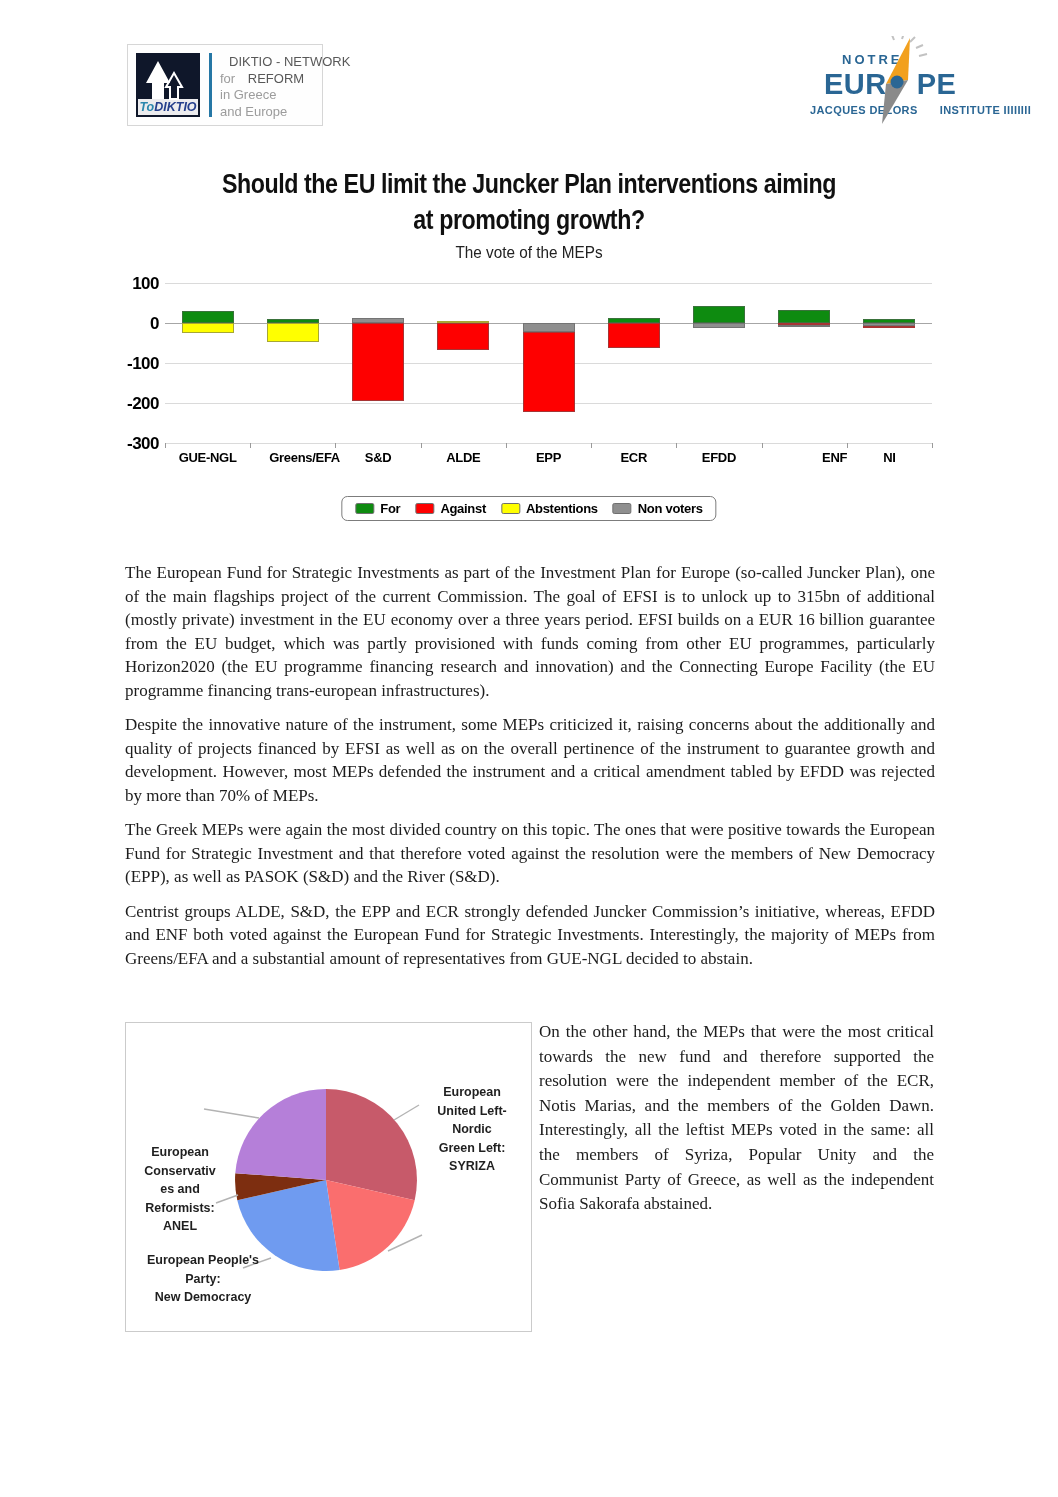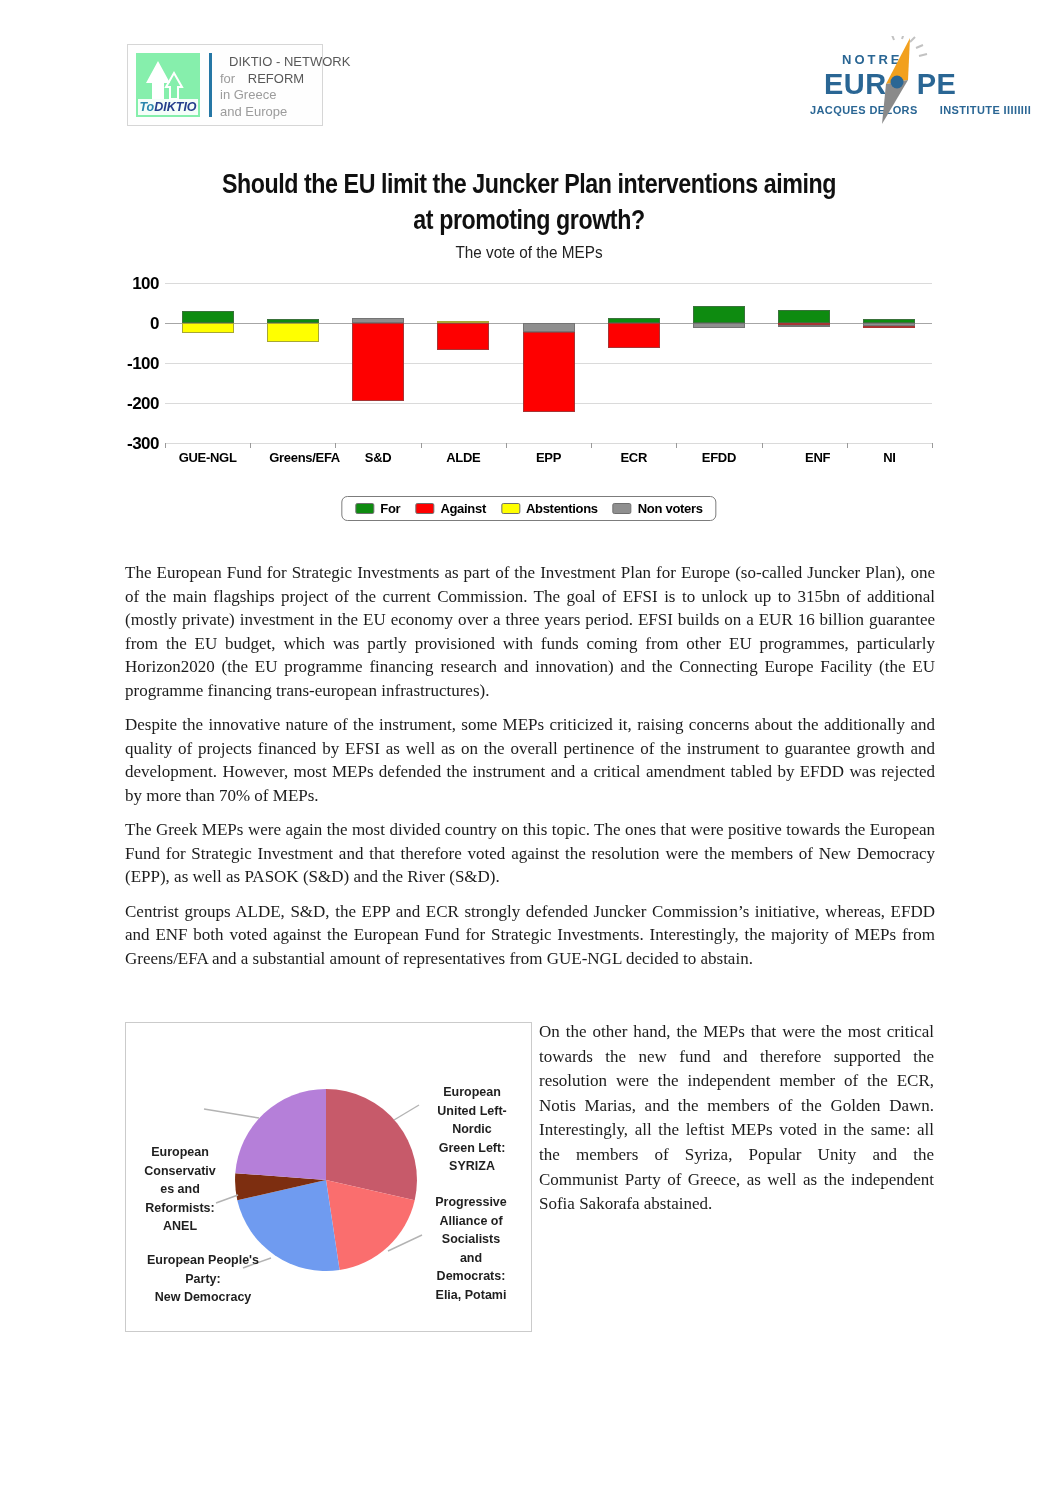--- a/index.html
+++ b/index.html
@@ -1,20 +1,20 @@
 <!DOCTYPE html>
 <html><head>
 <meta charset="utf-8">
 <style>
   html,body{margin:0;padding:0;background:#ffffff;}
   #page{position:relative;width:1058px;height:1497px;background:#fff;font-family:"Liberation Sans",sans-serif;overflow:hidden;color:#1c1c1c;}
 
   
   #logo-diktio{position:absolute;left:127px;top:44px;width:196px;height:82px;border:1px solid #d6d6d6;background:#fefefe;display:flex;box-sizing:border-box;}
-  .dk-square{position:relative;width:64px;height:64px;margin:8px 4px 8px 8px;background:#86efac;flex:none;}
+  .dk-square{position:relative;width:64px;height:64px;margin:8px 4px 8px 8px;background:#0f172a;flex:none;}
   .dk-square svg{position:absolute;left:0;top:0;}
   .dk-sq-strip{position:absolute;left:2px;right:2px;bottom:2px;height:16px;background:rgba(255,255,255,.92);display:flex;align-items:center;justify-content:center;font-style:italic;font-weight:bold;font-size:12.5px;line-height:16px;white-space:nowrap;}
   .dk-to{color:#2b87ad;}
   .dk-diktio{color:#253f8c;}
   .dk-divider{width:3px;background:#2577a5;margin:8px 8px 8px 5px;flex:none;}
   .dk-text{padding-top:9px;font-size:13px;line-height:16.5px;color:#9c9c9c;white-space:nowrap;}
   .dk-bold{color:#585858;font-weight:normal;margin-left:9px;}
 
   #logo-ne{position:absolute;left:810px;top:38px;width:185px;height:92px;}
   .ne-needle{position:absolute;left:60px;top:-2px;}
@@ -141,21 +141,21 @@
         <div class="xlabel" style="left: 340.889px; width: 85.2222px;">EPP</div>
         <div class="seg" style="left: 442.722px; top: 44.8px; width: 52px; height: 5.2px; background: rgb(14, 139, 16);"></div>
         <div class="seg" style="left: 442.722px; top: 50px; width: 52px; height: 24.8px; background: rgb(254, 0, 0);"></div>
         <div class="xlabel" style="left: 426.111px; width: 85.2222px;">ECR</div>
         <div class="seg" style="left: 527.944px; top: 33.2px; width: 52px; height: 16.8px; background: rgb(14, 139, 16);"></div>
         <div class="seg" style="left: 527.944px; top: 50px; width: 52px; height: 5.2px; background: rgb(143, 143, 143);"></div>
         <div class="xlabel" style="left: 511.333px; width: 85.2222px;">EFDD</div>
         <div class="seg" style="left: 613.167px; top: 36.8px; width: 52px; height: 13.2px; background: rgb(14, 139, 16);"></div>
         <div class="seg" style="left: 613.167px; top: 50px; width: 52px; height: 2px; background: rgb(254, 0, 0);"></div>
         <div class="seg" style="left: 613.167px; top: 52px; width: 52px; height: 2px; background: rgb(143, 143, 143);"></div>
-        <div class="xlabel" style="left: 610px; width: 85.2222px;">ENF</div>
+        <div class="xlabel" style="left: 627px; width: 85.2222px;">ENF</div>
         <div class="seg" style="left: 698.389px; top: 46.4px; width: 52px; height: 3.6px; background: rgb(14, 139, 16);"></div>
         <div class="seg" style="left: 698.389px; top: 50px; width: 52px; height: 2.8px; background: rgb(143, 143, 143);"></div>
         <div class="seg" style="left: 698.389px; top: 52.8px; width: 52px; height: 2px; background: rgb(254, 0, 0);"></div>
         <div class="xlabel" style="left: 681.778px; width: 85.2222px;">NI</div>
       </div>
   <div class="ytick" style="top: 1px;">100</div>
       <div class="ytick" style="top: 41px;">0</div>
       <div class="ytick" style="top: 81px;">-100</div>
       <div class="ytick" style="top: 121px;">-200</div>
       <div class="ytick" style="top: 161px;">-300</div>
@@ -206,25 +206,19 @@
 Green Left:
 SYRIZA</div>
     <div class="pie-label pl-ecr">European
 Conservativ
 es and
 Reformists:
 ANEL</div>
     <div class="pie-label pl-epp">European People's
 Party:
 New Democracy</div>
-    <div class="pie-label pl-sd">Progressive
-Alliance of
-Socialists
-and
-Democrats:
-Elia, Potami</div>
   </div>
 
   <div id="col-right">
     <p>On the other hand, the MEPs that were the most critical towards the new fund and therefore supported the resolution were the independent member of the ECR, Notis Marias, and the members of the Golden Dawn. Interestingly, all the leftist MEPs voted in the same: all the members of Syriza, Popular Unity and the Communist Party of Greece, as well as the independent Sofia Sakorafa abstained.</p>
   </div>
 
 </div>
 
 </body></html>

